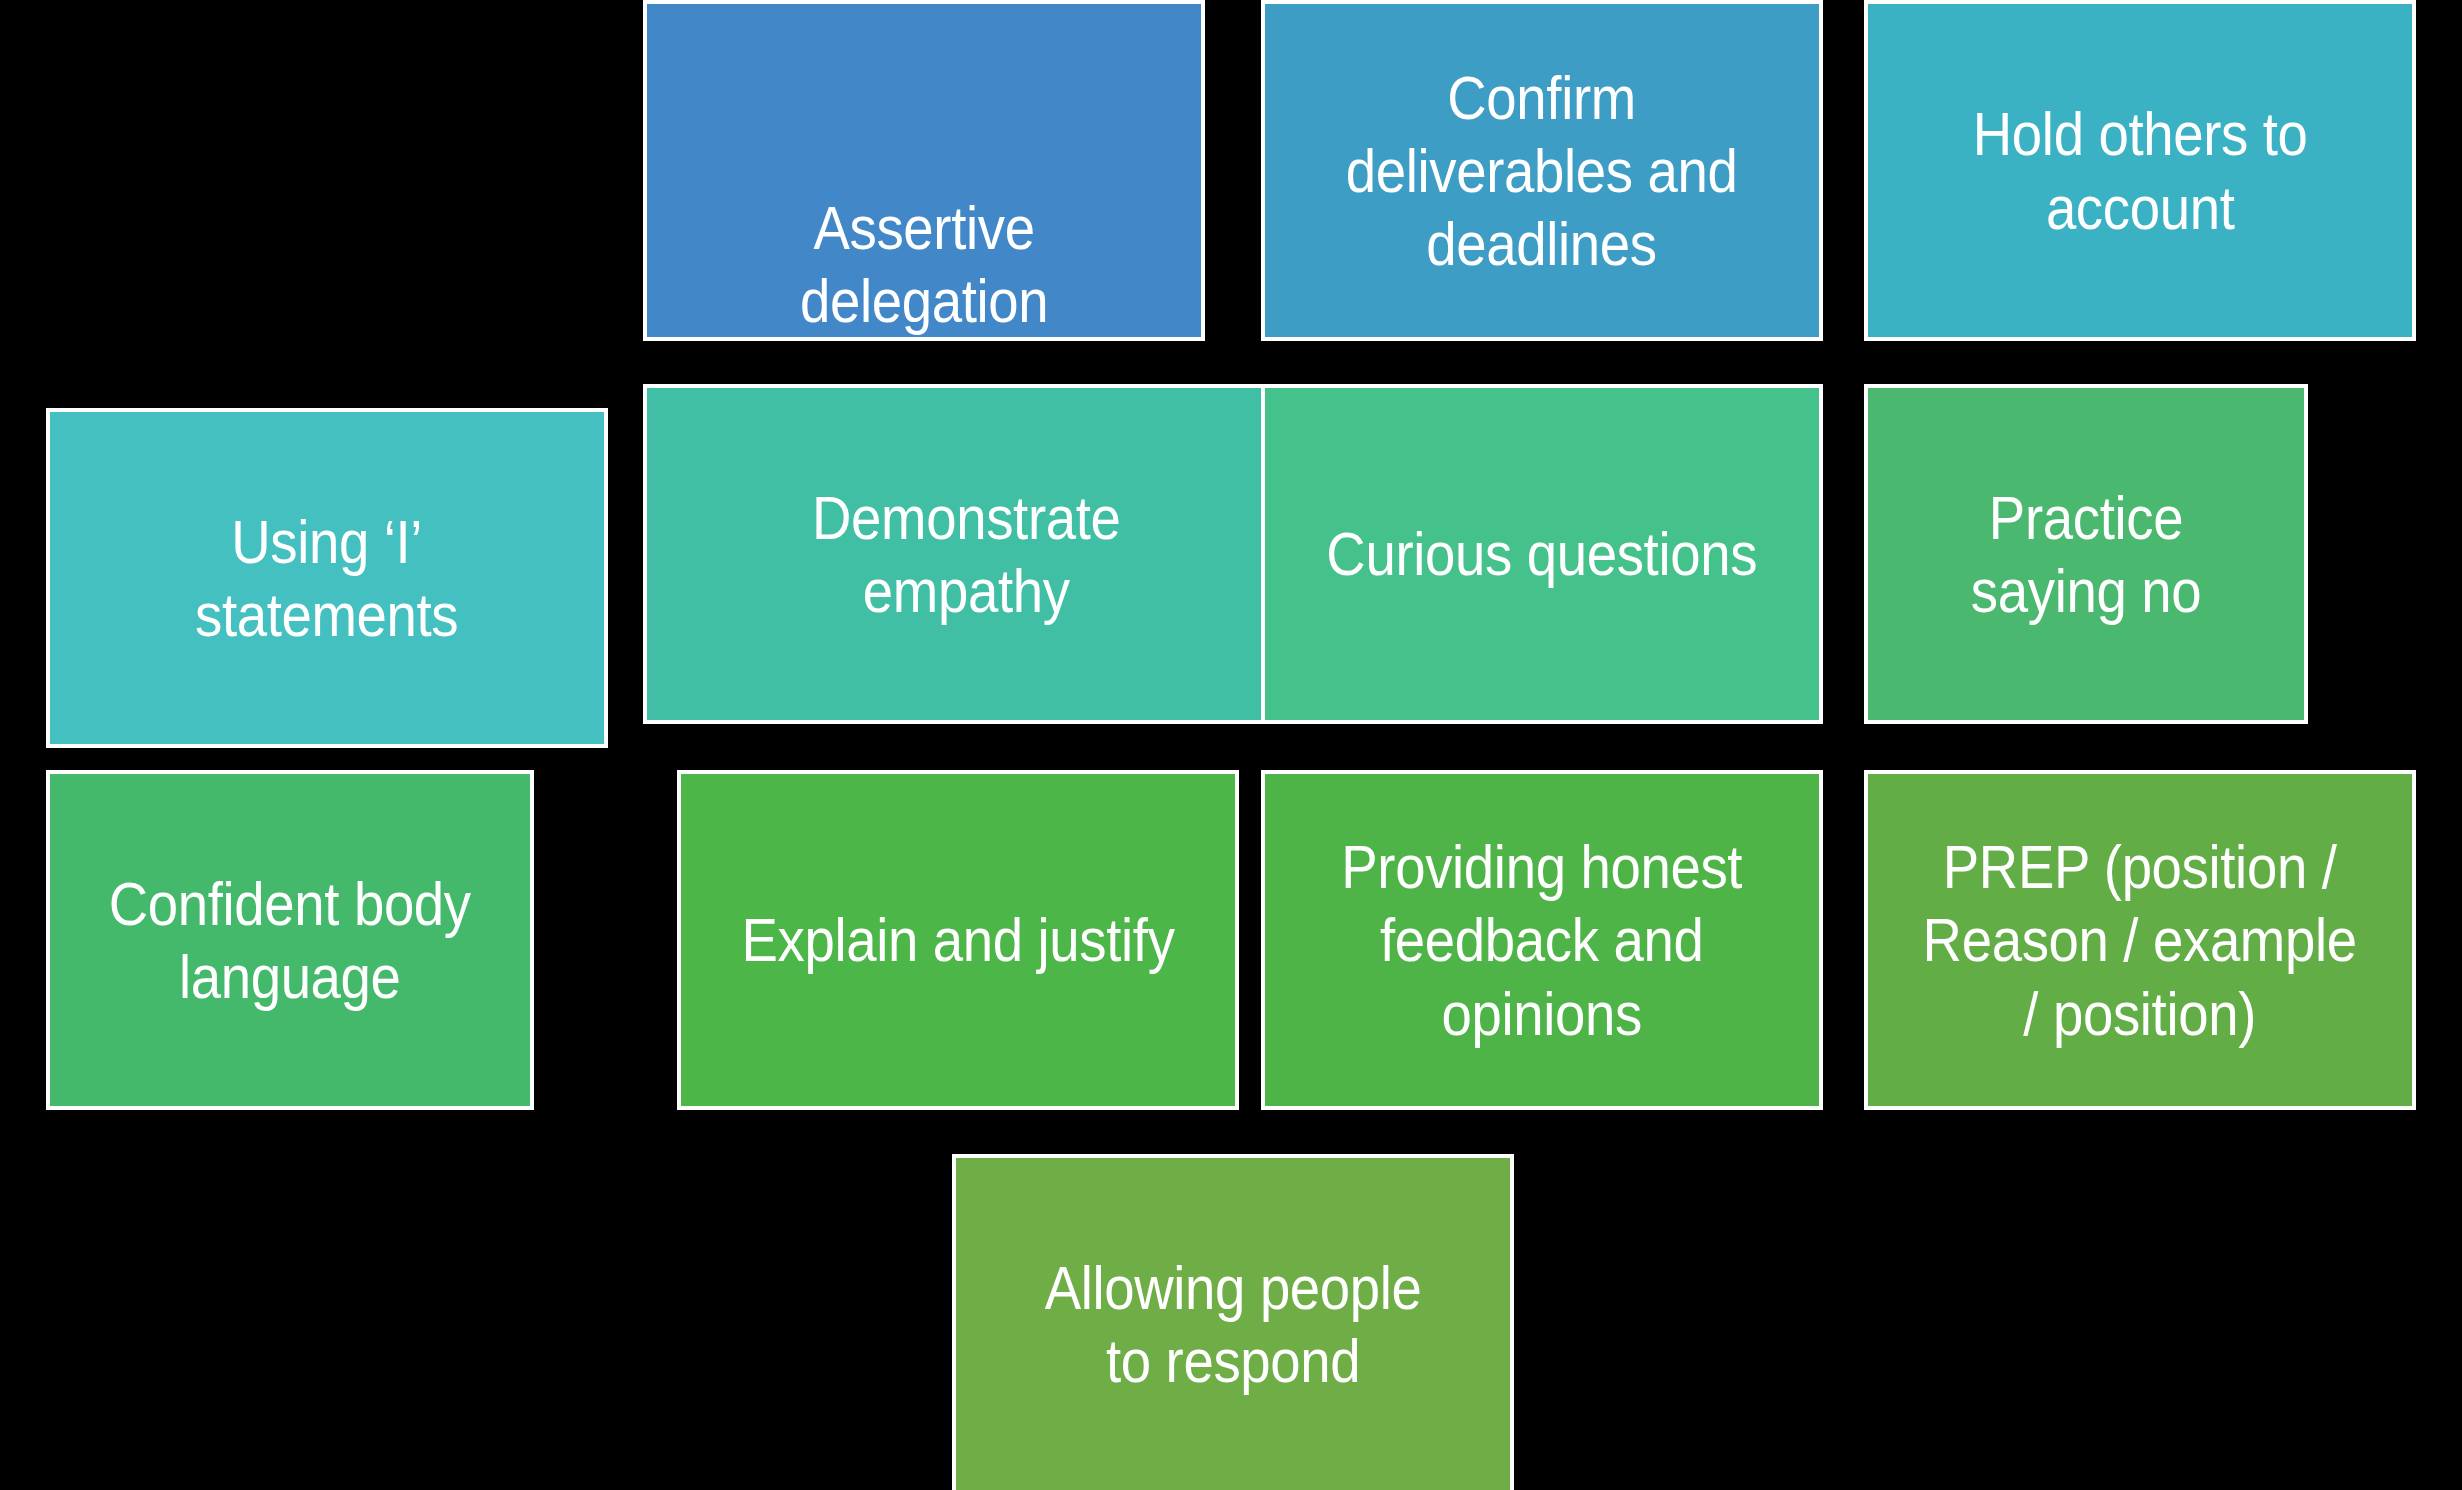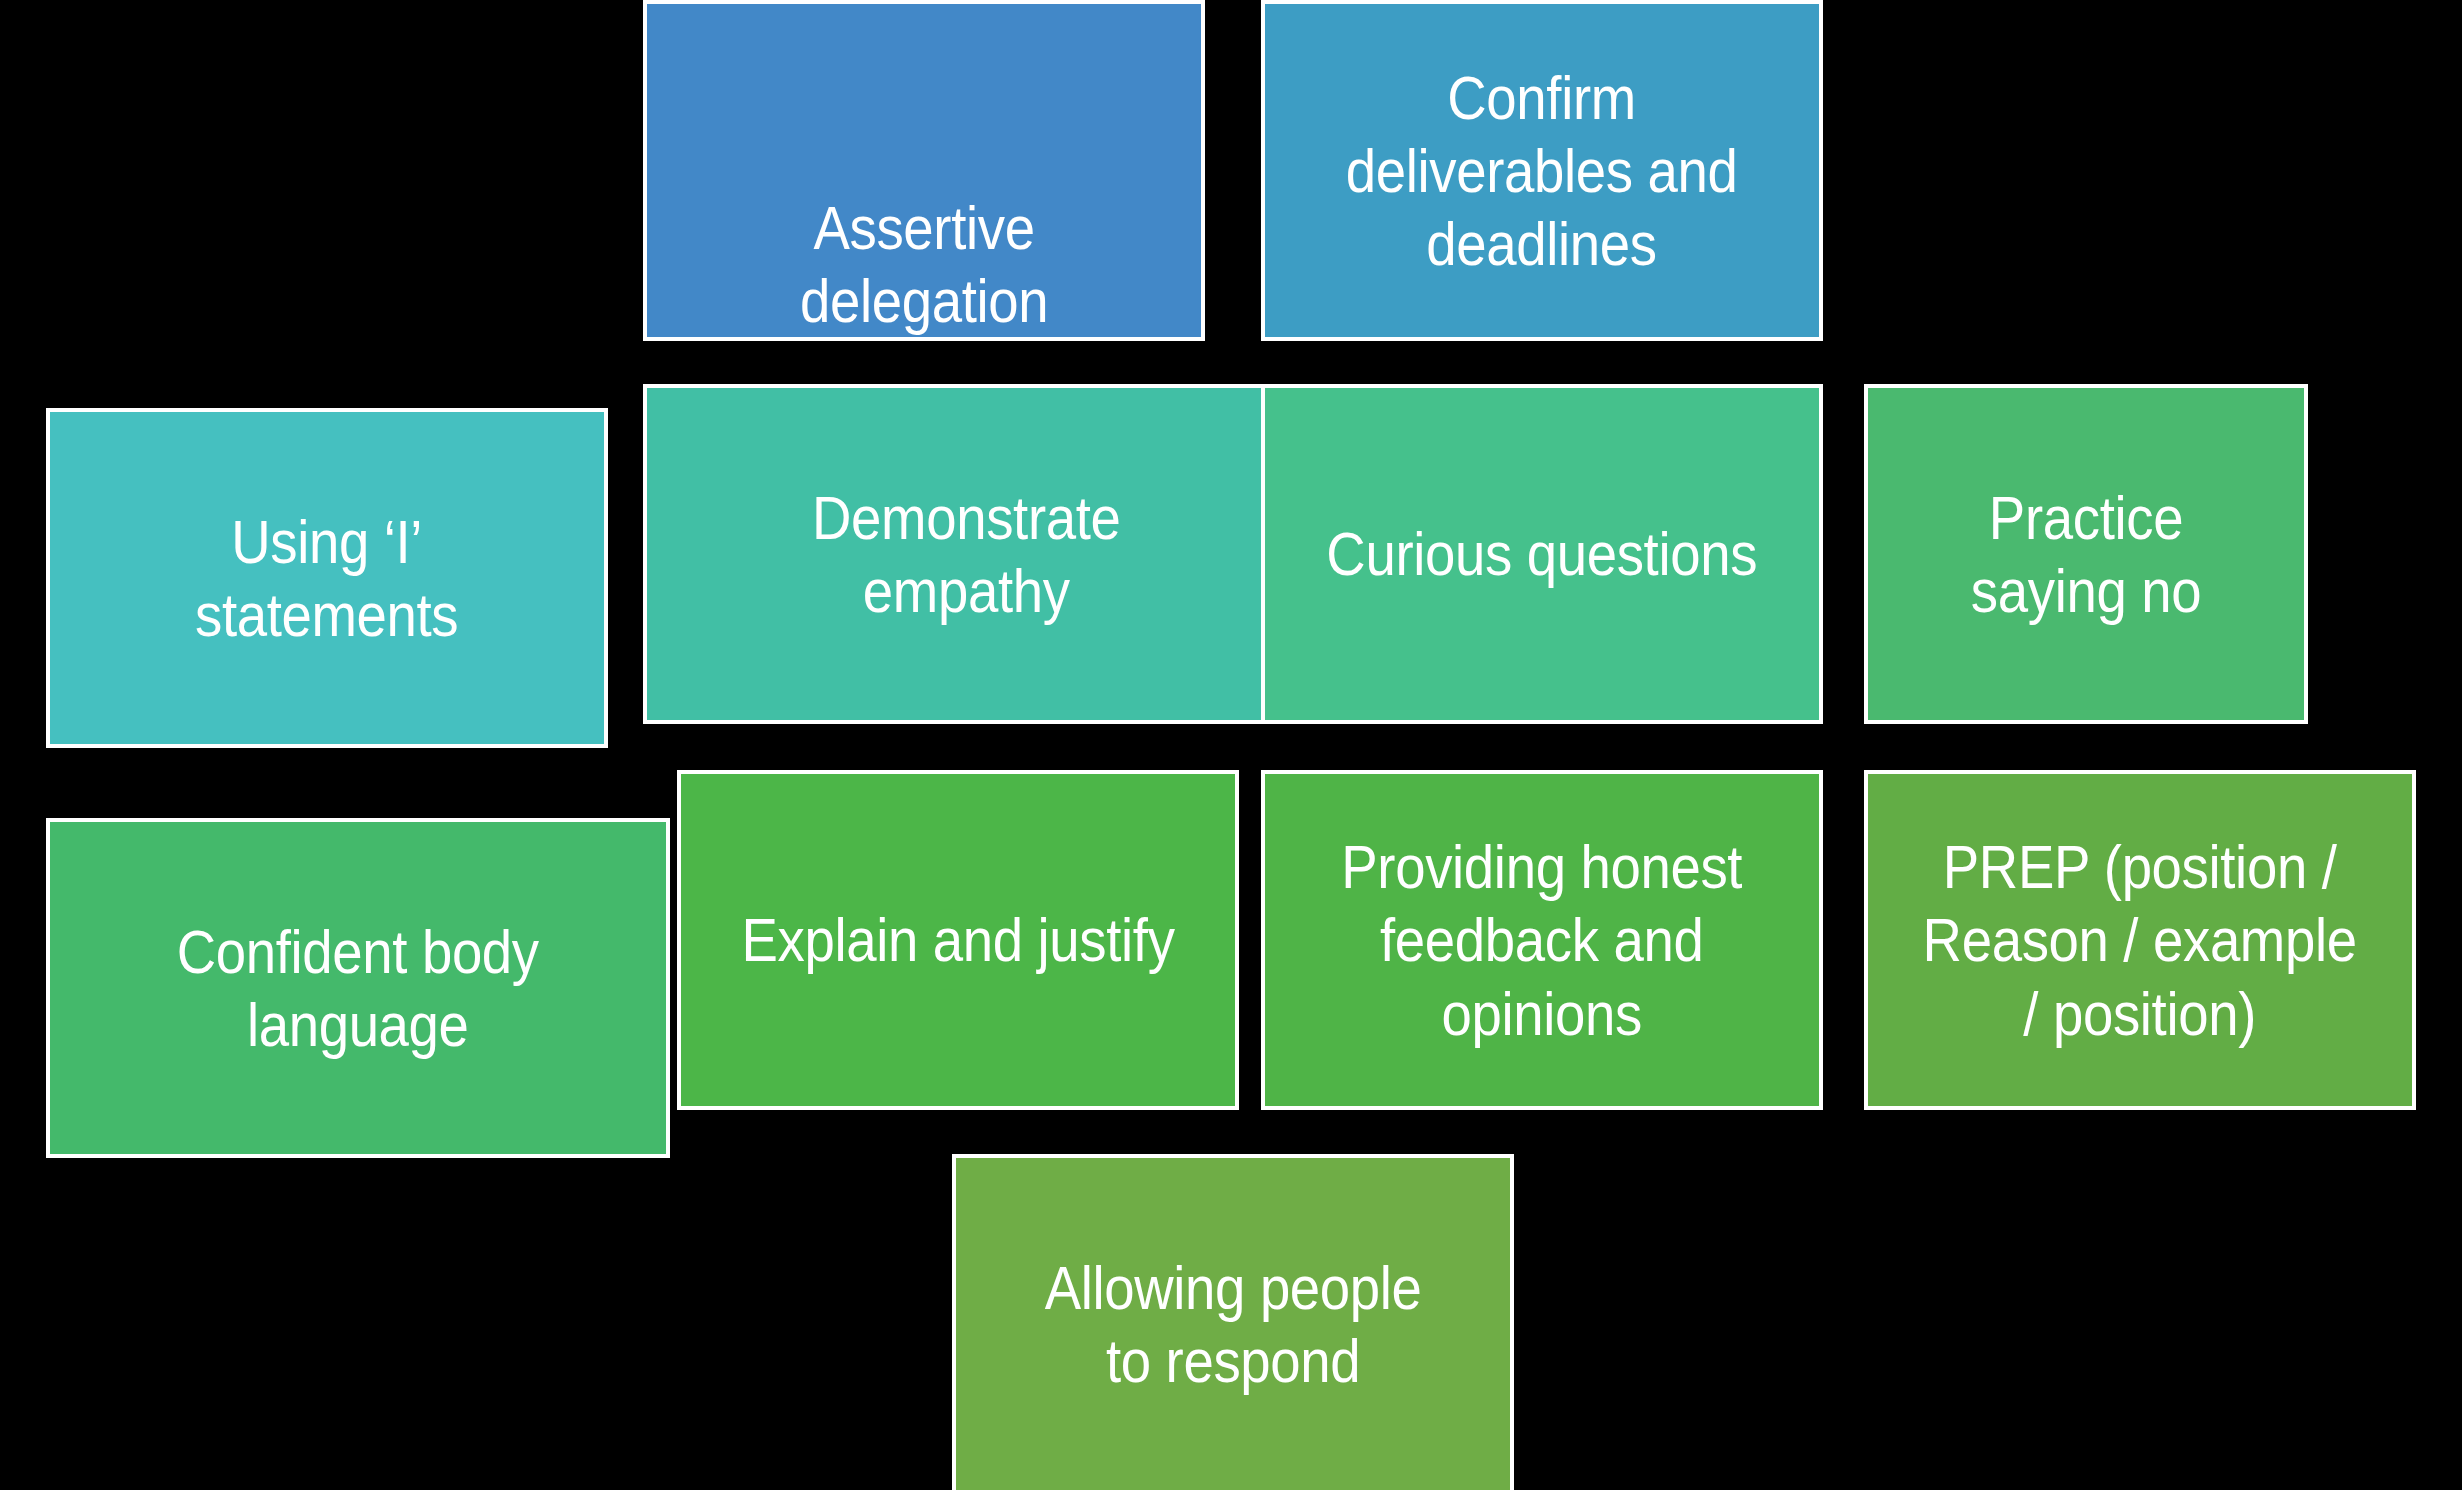--- a/index.html
+++ b/index.html
@@ -51,41 +51,45 @@
   .r1.c3 { left: 1261px; width: 562px; }
   .r1.c4 { left: 1864px; width: 552px; }
   
   .r2 { top: 384px; height: 340px; }
   .r2.c1 { left: 46px;   width: 562px; }
   .r2.c2 { left: 643px;  width: 647px; }
   .r2.c3 { left: 1261px; width: 562px; }
   .r2.c4 { left: 1864px; width: 444px; }
   
   .r3 { top: 770px; height: 340px; }
-  .r3.c1 { left: 46px;   width: 624px; margin-top: 48px; }
+  .r3.c1 { left: 46px;   width: 488px; }
   .r3.c2 { left: 677px;  width: 562px; }
   .r3.c3 { left: 1261px; width: 562px; }
   .r3.c4 { left: 1864px; width: 552px; }
   
   .r4 { top: 1154px; height: 340px; }
   .r4.cmid { left: 952px; width: 562px; }
 </style>
 </head>
 <body style="background-color: rgb(0, 0, 0);">
 
 <div class="board">
 
   <div class="tile r1 c2" style="background-color: rgb(66, 136, 200); border-color: rgb(255, 255, 255);">
     <span class="tile-label" style="color: rgb(255, 255, 255);">Assertive
 delegation</span>
   </div>
   <div class="tile r1 c3" style="background-color: rgb(61, 157, 196); border-color: rgb(255, 255, 255);">
     <span class="tile-label" style="color: rgb(255, 255, 255);">Confirm
 deliverables and
 deadlines</span>
+  </div>
+  <div class="tile r1 c4" style="background-color: rgb(59, 178, 195); border-color: rgb(255, 255, 255);">
+    <span class="tile-label" style="color: rgb(255, 255, 255);">Hold others to
+account</span>
   </div>
 
   <div class="tile r2 c1" style="background-color: rgb(69, 192, 192); border-color: rgb(255, 255, 255); margin-top: 24px;">
     <span class="tile-label" style="color: rgb(255, 255, 255);">Using ‘I’
 statements</span>
   </div>
   <div class="tile r2 c2" style="background-color: rgb(65, 191, 165); border-color: rgb(255, 255, 255);">
     <span class="tile-label" style="color: rgb(255, 255, 255);">Demonstrate
 empathy</span>
   </div>

